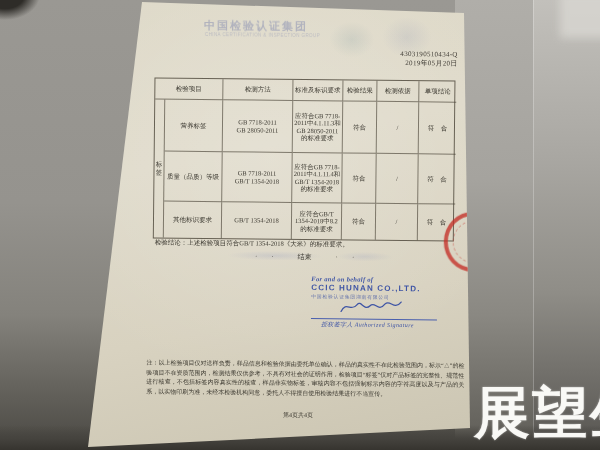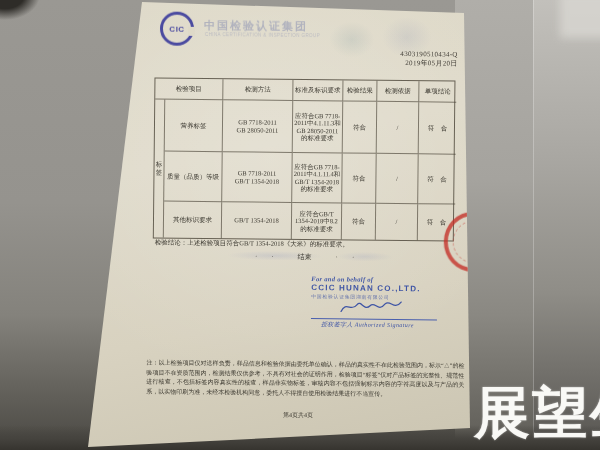--- a/index.html
+++ b/index.html
@@ -105,24 +105,20 @@
   <div class="bg-topright-sliver"></div>
   <div class="bg-topleft-corner"></div>
   <div class="bg-bottom-band"></div>
 
   <div class="paper">
     <div class="paper-bg"></div>
     <div class="paper-shade"></div>
 
     <div class="content">
 
-      <div class="logo">
-        <span class="logo-txt">CIC</span>
-        <span class="logo-gap"></span>
-      </div>
       <div class="hdr-wm">中国检验认证集团</div>
       <div class="hdr-wm-sub">CHINA CERTIFICATION &amp; INSPECTION GROUP</div>
       <div class="faint-stamp1"></div>
       <div class="faint-stamp2"></div>
       <div class="idblock">
         <div>4303190510434-Q</div>
         <div>2019年05月20日</div>
       </div>
 
       <div class="tbl">

